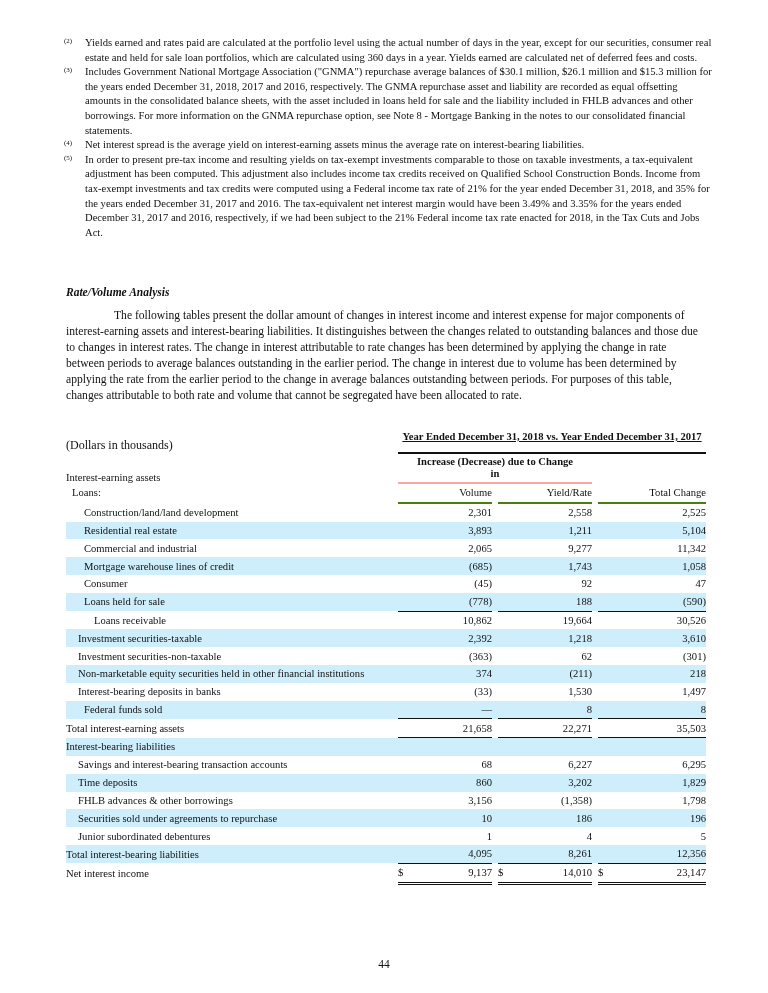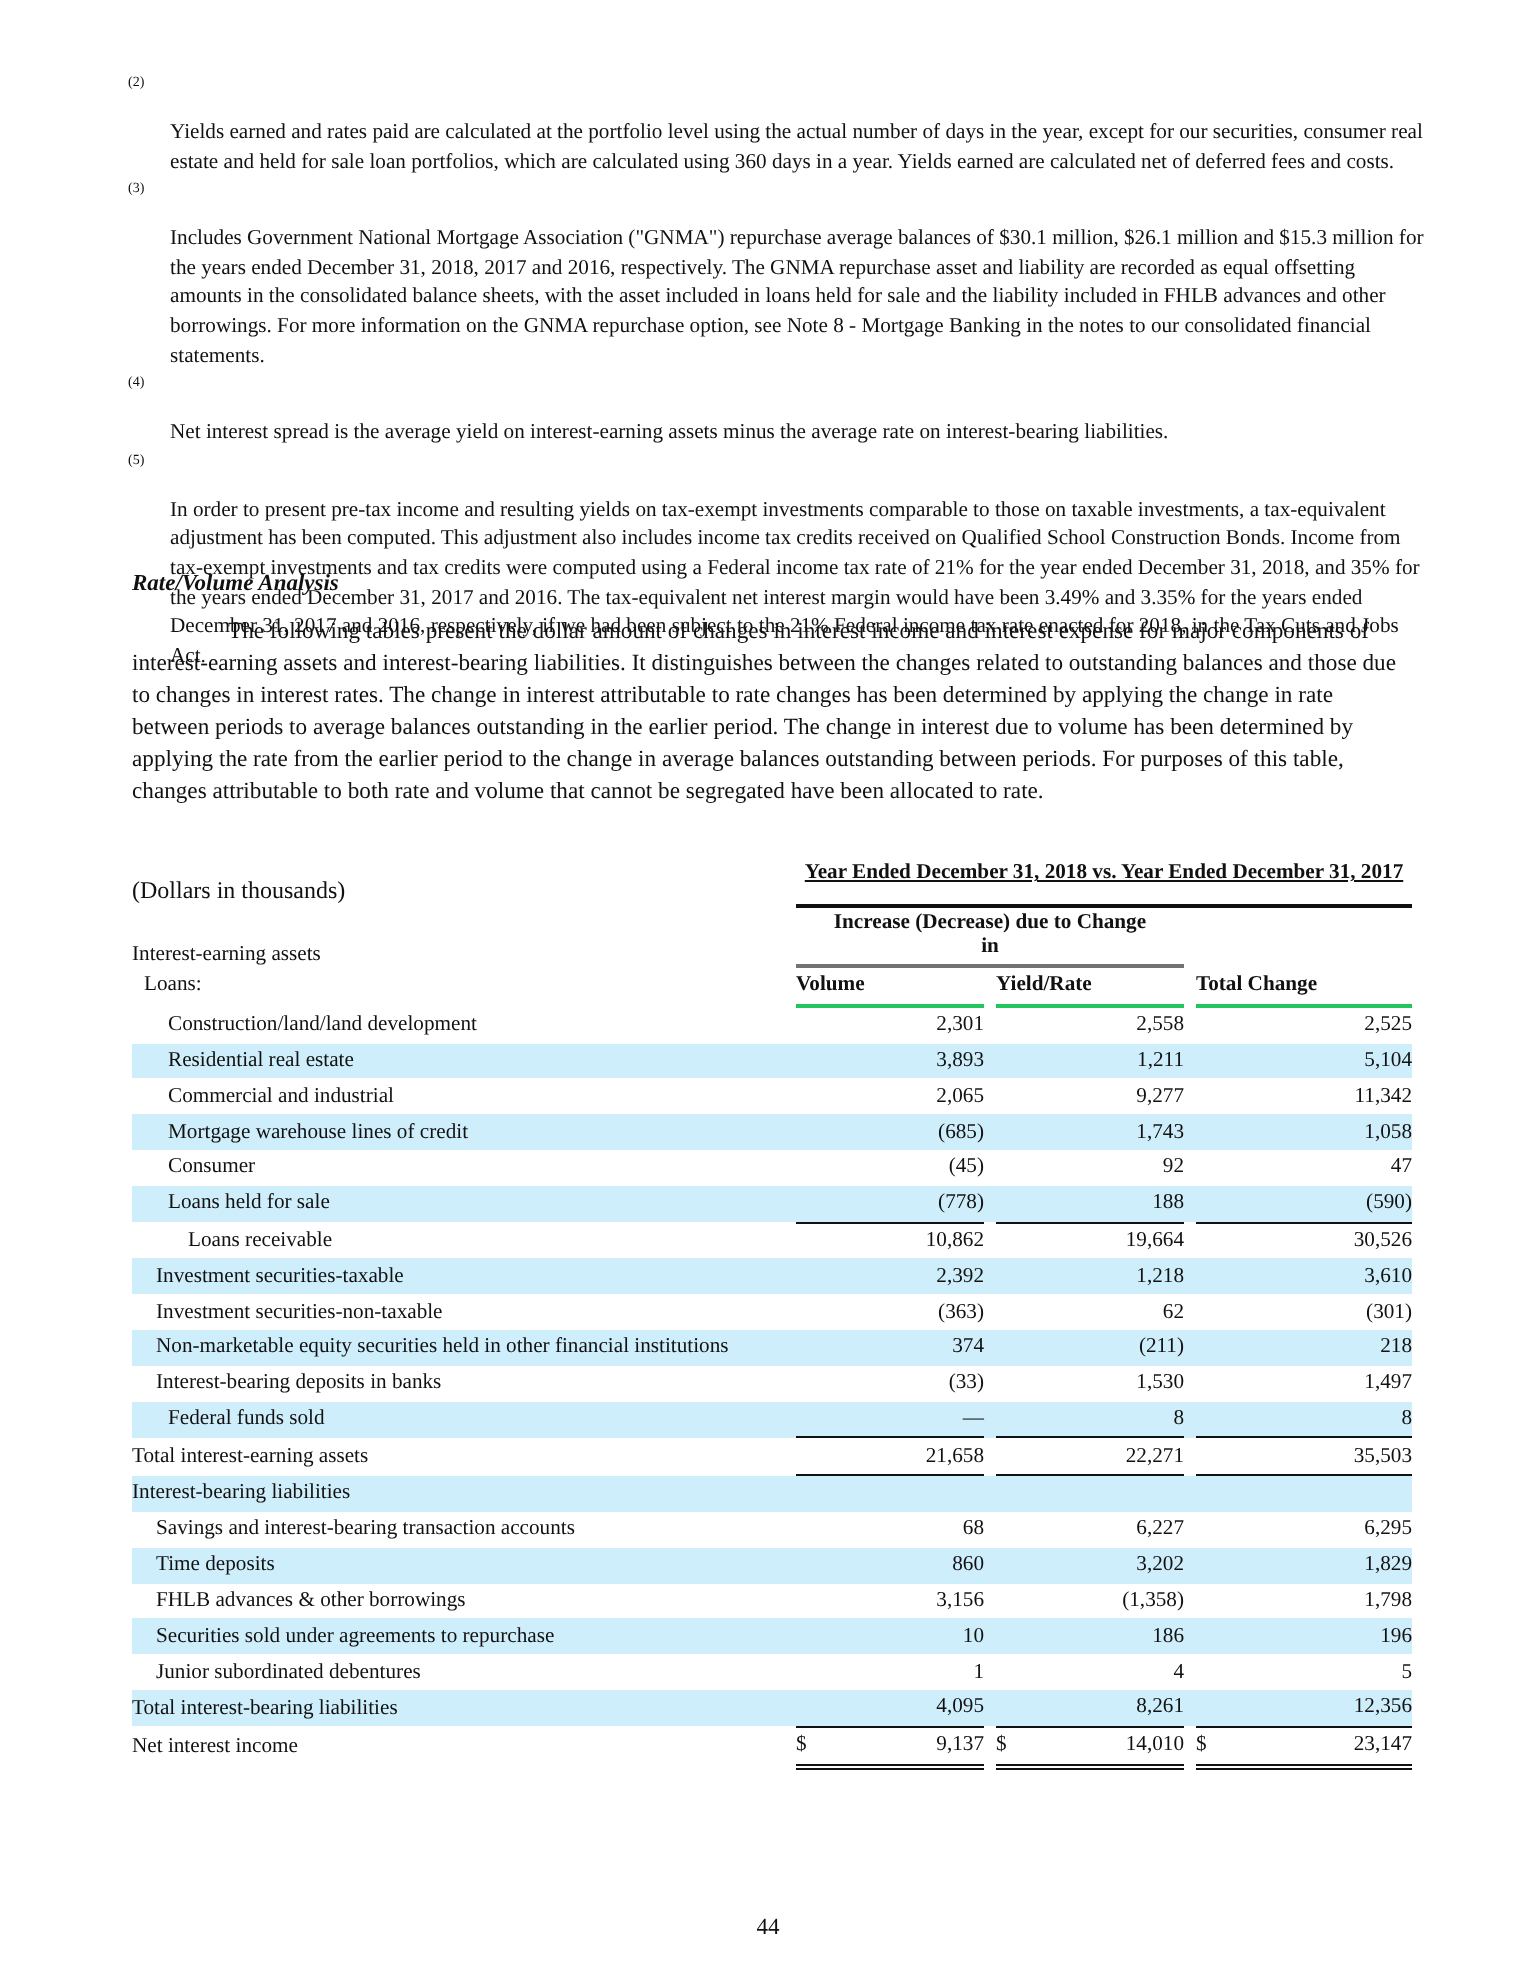--- a/index.html
+++ b/index.html
@@ -4,40 +4,40 @@
 <style>
   html, body { margin: 0; padding: 0; background: #ffffff; }
   body {
     width: 768px; height: 993px; position: relative; overflow: hidden;
     font-family: "Liberation Serif", "DejaVu Serif", serif;
     color: #111; font-size: 10.6px;
   }
   .footnotes { position: absolute; left: 64px; top: 36px; width: 650px; }
   .fn { display: flex; line-height: 14.6px; margin-bottom: 0; }
   .fn-mark { width: 21px; flex: none; font-size: 7px; line-height: 10px; }
-  .fn-text { flex: 1; margin-top: 24px; }
+  .fn-text { flex: 1; }
 
   .section-title {
     position: absolute; left: 66px; top: 286px;
     font-weight: bold; font-style: italic; font-size: 11.5px;
   }
   .intro {
     position: absolute; left: 66px; top: 308px; width: 640px;
     font-size: 11.6px; line-height: 16px; text-indent: 48px;
   }
 
   table.rv {
     position: absolute; left: 66px; top: 424px; width: 640px;
     border-collapse: collapse; font-size: 10.6px;
   }
   table.rv td { padding: 0; height: 17.8px; vertical-align: middle; }
   .c-num { text-align: right; }
   .hdr-main { text-align: center; font-weight: bold; line-height: 12px; border-bottom: 2px solid #111; padding-bottom: 2px !important; }
-  .hdr-sub { text-align: center; font-weight: bold; line-height: 12px; border-bottom: 2px solid #737373; }
-  .hdr-col { text-align: left; font-weight: bold; border-bottom: 2px solid #22c55e; }
+  .hdr-sub { text-align: center; font-weight: bold; line-height: 12px; border-bottom: 2px solid #fca5a5; }
+  .hdr-col { text-align: right; font-weight: normal; border-bottom: 2px solid #4d7c0f; }
   tr.hl td.shade { background: #cfeefb; }
   .ind1 { padding-left: 6px !important; }
   .ind2 { padding-left: 12px !important; }
   .ind3 { padding-left: 18px !important; }
   .ind4 { padding-left: 28px !important; }
   .bt { border-top: 1px solid #111; }
   .bb2 { border-bottom: 3px double #111; }
   .page-num { position: absolute; left: 0; width: 768px; top: 958px; text-align: center; font-size: 11.5px; }
 </style>
 </head>

